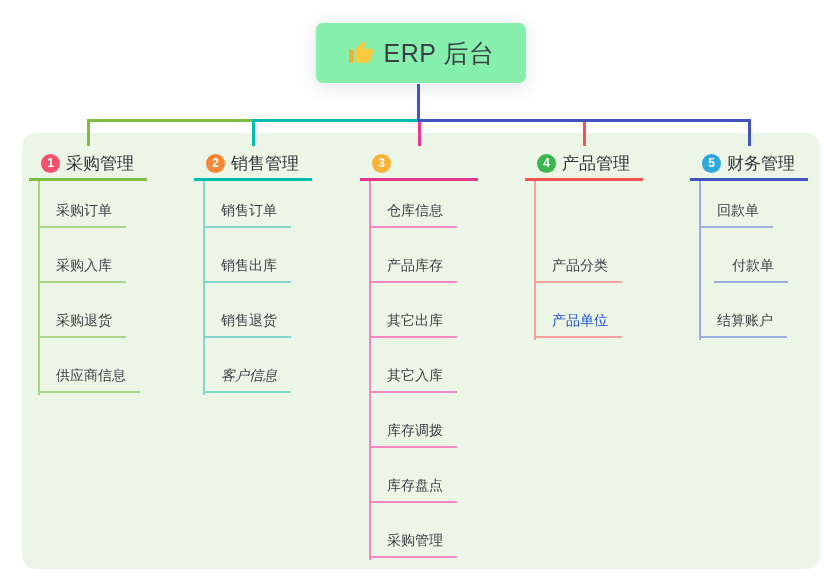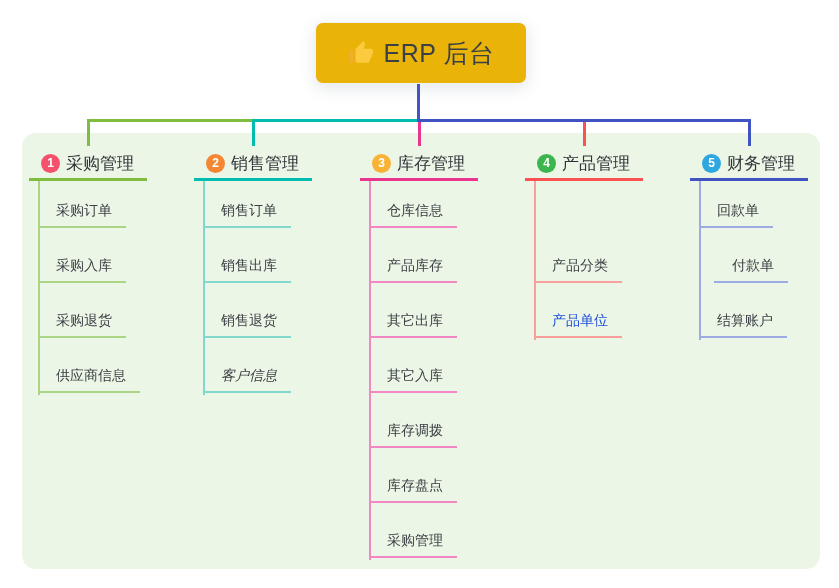--- a/index.html
+++ b/index.html
@@ -6,21 +6,21 @@
   #canvas{
     position:relative;width:839px;height:588px;background:#ffffff;
     font-family:"Liberation Sans","DejaVu Sans",sans-serif;overflow:hidden;
   }
   .panel{
     position:absolute;left:22px;top:133px;width:798px;height:436px;
     border-radius:14px;
   }
   .root{
     position:absolute;left:315px;top:22px;width:210px;height:60px;
-    background:#eab308;border:1px solid #f1f2f4;border-radius:8px;
+    background:#86efac;border:1px solid #f1f2f4;border-radius:8px;
     box-shadow:0 4px 16px rgba(90,100,120,.16);
     display:flex;align-items:center;justify-content:center;gap:10px;
     z-index:3;
   }
   .root-icon svg{display:block;}
   .root-label{font-size:25px;color:#3b4046;font-weight:500;letter-spacing:.5px;white-space:nowrap;}
   .hline{position:absolute;top:119px;height:3px;z-index:1;}
   .vdrop{position:absolute;width:3px;z-index:1;}
   .trunk{position:absolute;width:3px;left:417px;top:82px;height:40px;z-index:1;}
   .head{
@@ -79,21 +79,20 @@
       <div class="badge" style="background: rgb(245, 134, 52);">2</div>
       <div class="headlab" style="color: rgb(46, 51, 56);">销售管理</div>
     </div>
     <div class="vchild" style="left: 203px; height: 214px; background: rgb(130, 216, 205);"></div>
     <div class="child" style="left: 203px; top: 200px; border-bottom-color: rgb(130, 216, 205); color: rgb(58, 64, 69);">销售订单</div>
     <div class="child" style="left: 203px; top: 255px; border-bottom-color: rgb(130, 216, 205); color: rgb(58, 64, 69);">销售出库</div>
     <div class="child" style="left: 203px; top: 310px; border-bottom-color: rgb(130, 216, 205); color: rgb(58, 64, 69);">销售退货</div>
     <div class="child" style="left: 203px; top: 365px; border-bottom-color: rgb(130, 216, 205); color: rgb(58, 64, 69); font-style: italic;">客户信息</div>
     <div class="head" style="left: 360px; border-bottom-color: rgb(232, 54, 143);">
       <div class="badge" style="background: rgb(249, 178, 52);">3</div>
-      <div class="headlab" style="color: rgb(46, 51, 56);">库存管理</div>
     </div>
     <div class="vchild" style="left: 369px; height: 379px; background: rgb(241, 135, 195);"></div>
     <div class="child" style="left: 369px; top: 200px; border-bottom-color: rgb(241, 135, 195); color: rgb(58, 64, 69);">仓库信息</div>
     <div class="child" style="left: 369px; top: 255px; border-bottom-color: rgb(241, 135, 195); color: rgb(58, 64, 69);">产品库存</div>
     <div class="child" style="left: 369px; top: 310px; border-bottom-color: rgb(241, 135, 195); color: rgb(58, 64, 69);">其它出库</div>
     <div class="child" style="left: 369px; top: 365px; border-bottom-color: rgb(241, 135, 195); color: rgb(58, 64, 69);">其它入库</div>
     <div class="child" style="left: 369px; top: 420px; border-bottom-color: rgb(241, 135, 195); color: rgb(58, 64, 69);">库存调拨</div>
     <div class="child" style="left: 369px; top: 475px; border-bottom-color: rgb(241, 135, 195); color: rgb(58, 64, 69);">库存盘点</div>
     <div class="child" style="left: 369px; top: 530px; border-bottom-color: rgb(241, 135, 195); color: rgb(58, 64, 69);">采购管理</div>
     <div class="head" style="left: 525px; border-bottom-color: rgb(250, 82, 82);">

